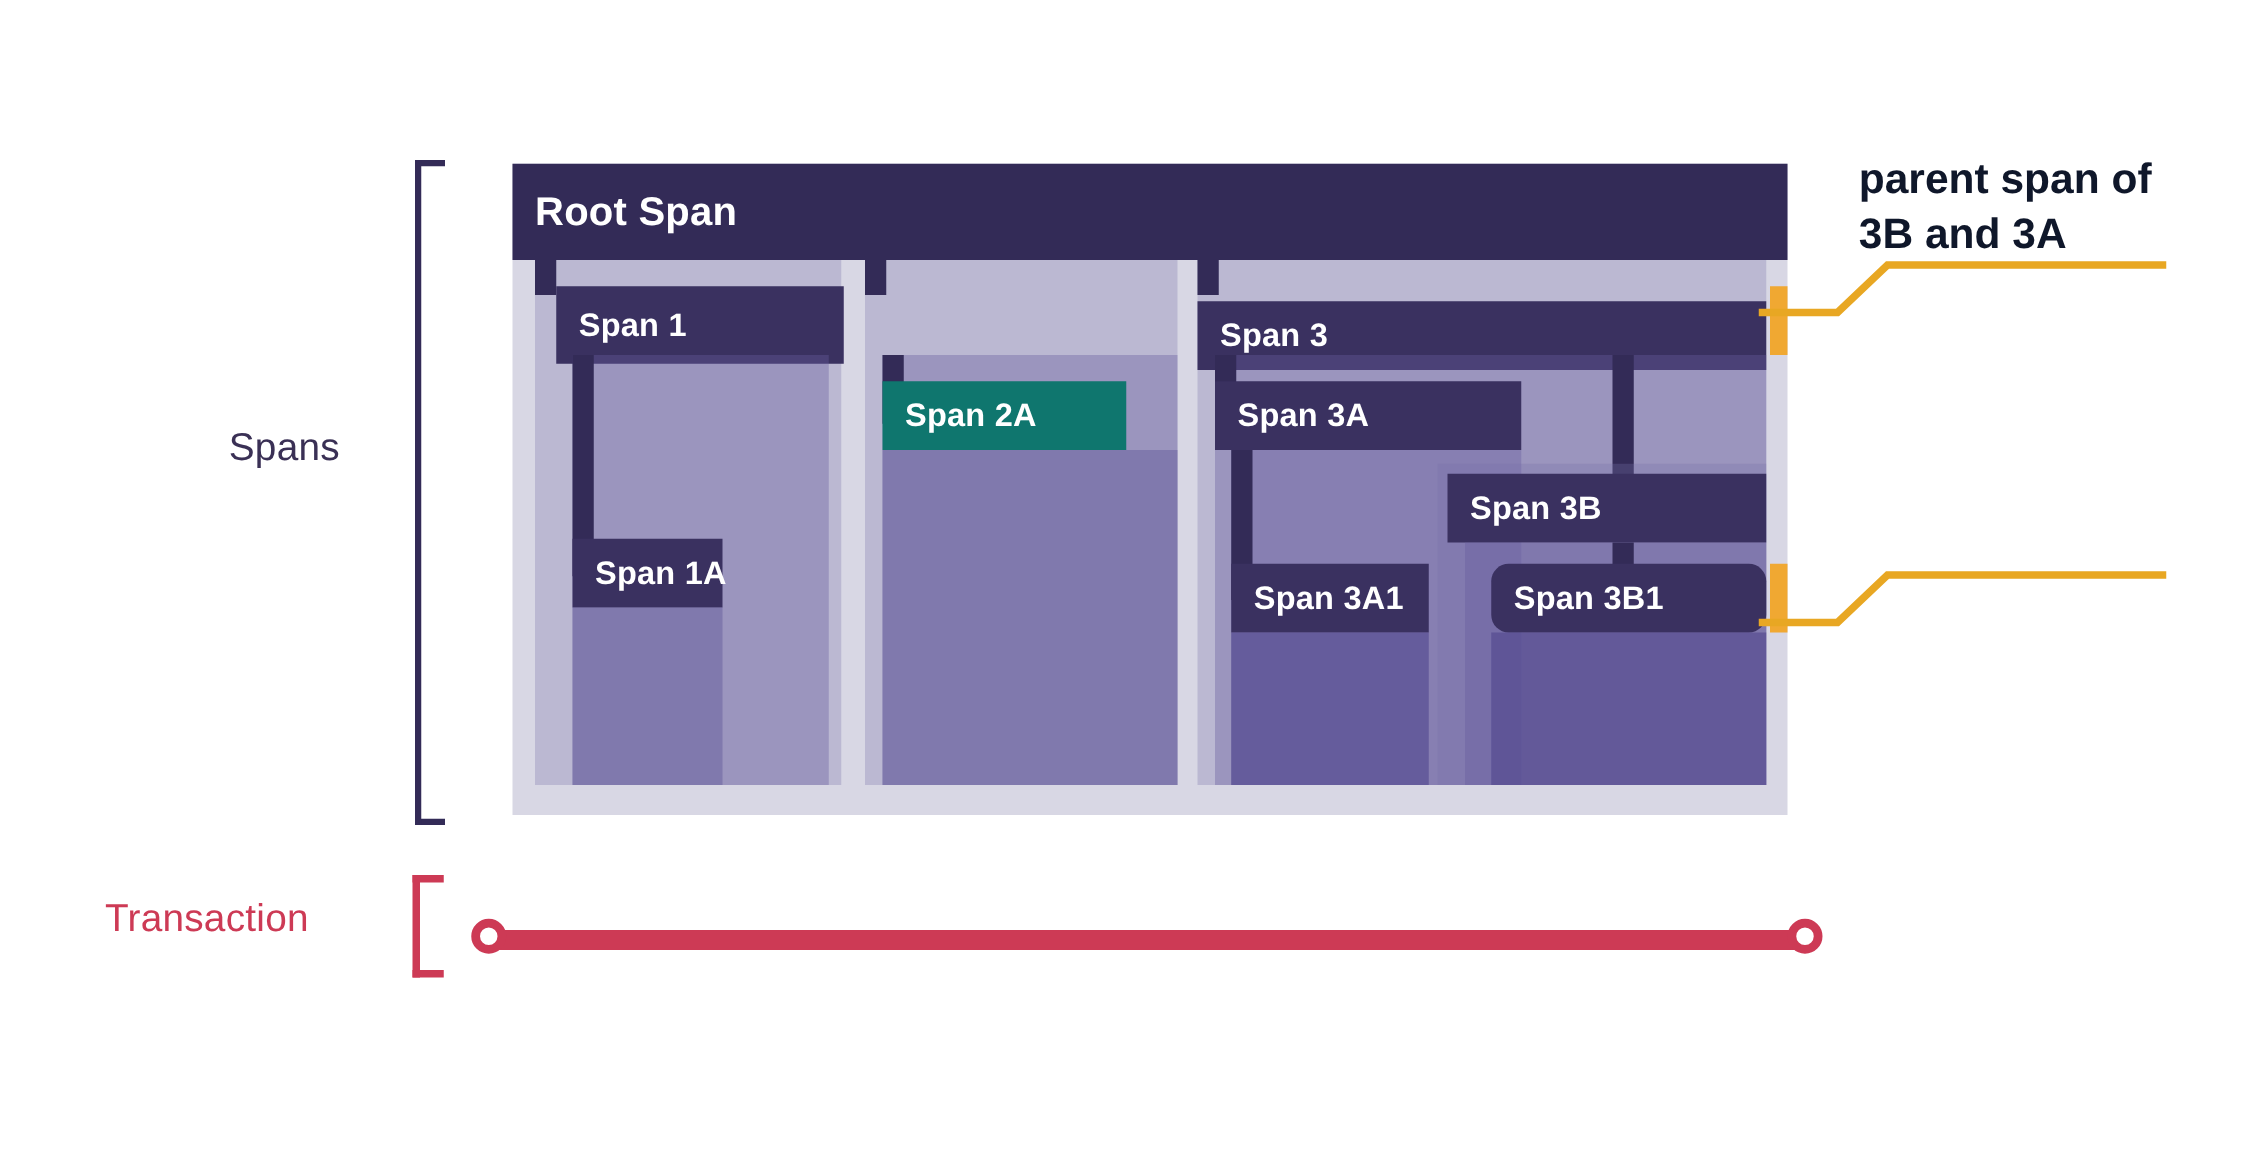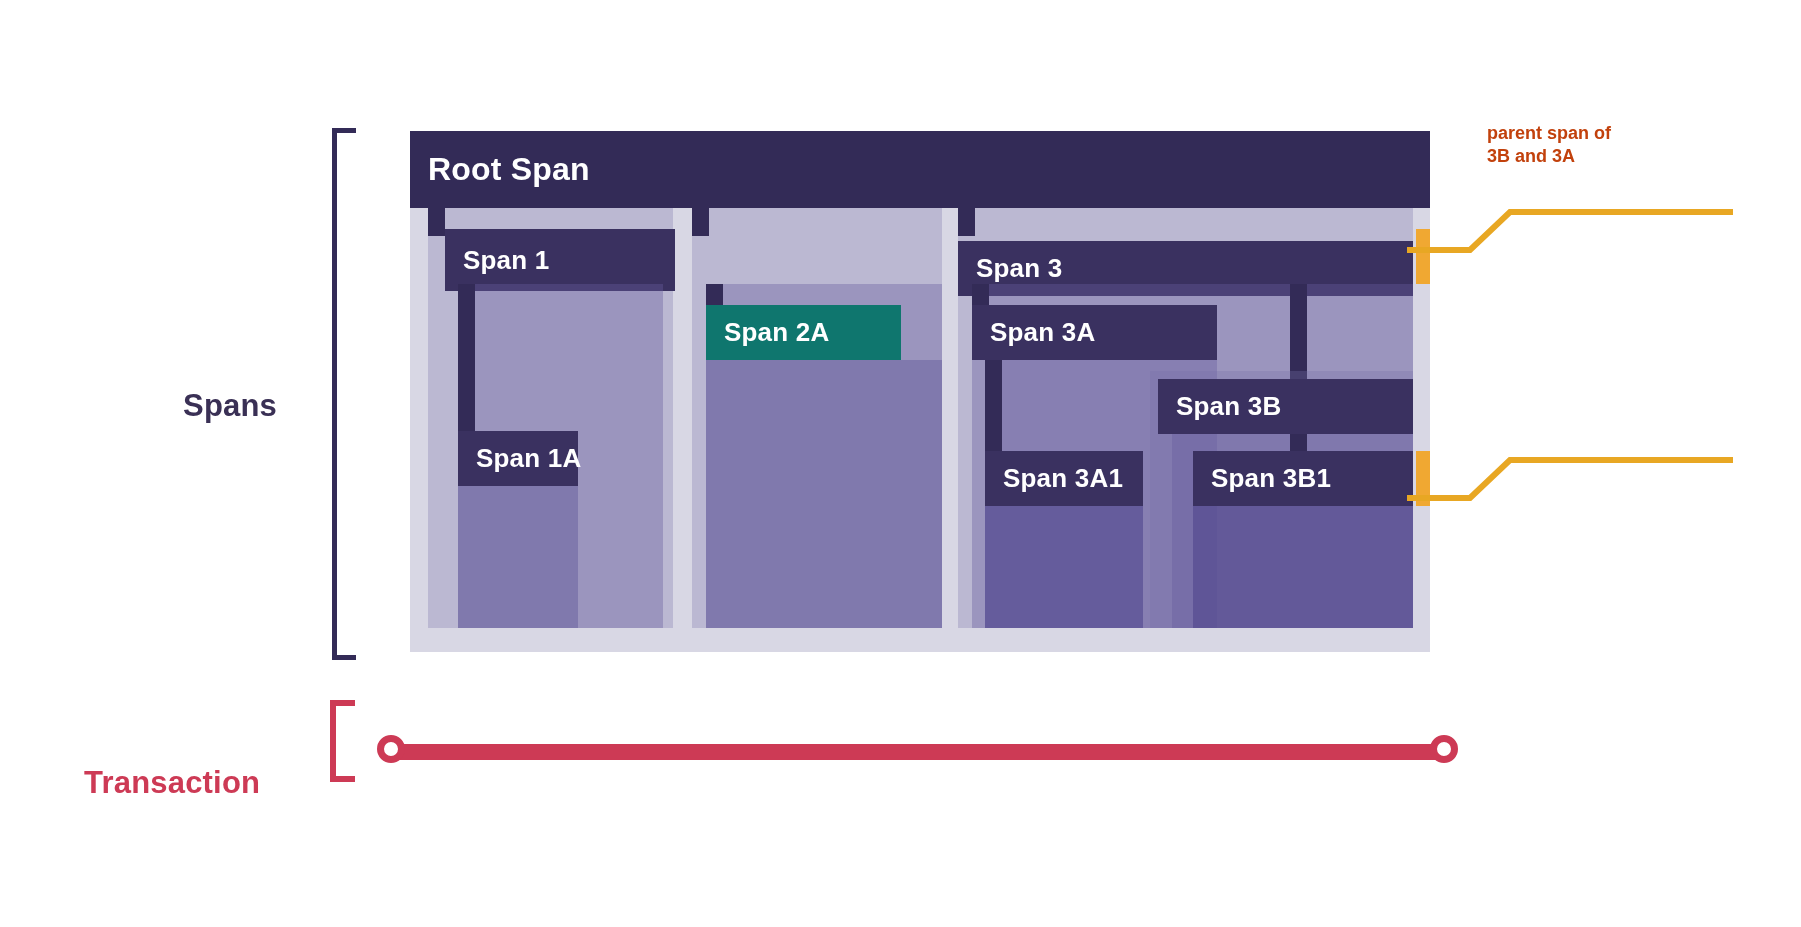--- a/index.html
+++ b/index.html
@@ -18,24 +18,23 @@
   .stage {
     position: absolute;
     left: 0; top: 0;
     width: 1801px;
     height: 927px;
   }
 
   
   .side-label {
     position: absolute;
-    font-weight: bold;
+    font-weight: normal;
     letter-spacing: 0.2px;
     white-space: nowrap;
-    margin-top: 48px;
   }
   #spans-label {
     left: 183px;
     top: 340px;
     font-size: 31px;
     color: #3a3055;
   }
   #transaction-label {
     left: 84px;
     top: 717px;
@@ -121,23 +120,23 @@
   
   .marker {
     position: absolute;
     background: #f0a832;
     width: 14px;
   }
 
   
   .callout-text {
     position: absolute;
-    font-size: 18px;
+    font-size: 34px;
     font-weight: bold;
-    color: #c2410c;
+    color: #0f172a;
     line-height: 1.28;
     white-space: pre-line;
   }
   .leader {
     position: absolute;
     pointer-events: none;
   }
   .leader svg { display: block; overflow: visible; }
 
   
@@ -217,21 +216,21 @@
     <div class="stem" style="left:575px; top:229px; width:17px; height:120px;"></div>
     <div class="span-bar" style="left:575px; top:320px; width:158px; height:55px;">Span 3A1</div>
     <div class="span-body deep" style="left:575px; top:375px; width:158px; height:122px;"></div>
 
     <div class="stem" style="left:880px; top:153px; width:17px; height:100px;"></div>
     <div class="span-body light" style="left:740px; top:240px; width:263px; height:257px;"></div>
     <div class="span-bar" style="left:748px; top:248px; width:255px; height:55px;">Span 3B</div>
     <div class="span-body" style="left:762px; top:303px; width:241px; height:194px;"></div>
 
     <div class="stem" style="left:880px; top:303px; width:17px; height:40px;"></div>
-    <div class="span-bar" style="left:783px; top:320px; width:220px; height:55px;">Span 3B1</div>
+    <div class="span-bar" style="left:783px; top:320px; width:220px; height:55px;border-radius:14px;">Span 3B1</div>
     <div class="span-body deep" style="left:783px; top:375px; width:220px; height:122px;"></div>
 
     <div class="marker" style="left:1006px; top:98px; height:55px;"></div>
     <div class="marker" style="left:1006px; top:320px; height:55px;"></div>
   </div>
 
   <div class="callout-text" style="left:1487px; top:122px; width:300px;">parent span of
 3B and 3A</div>
   <div class="leader" style="left:1410px; top:195px;">
     <svg width="330" height="60" viewBox="0 0 330 60">

